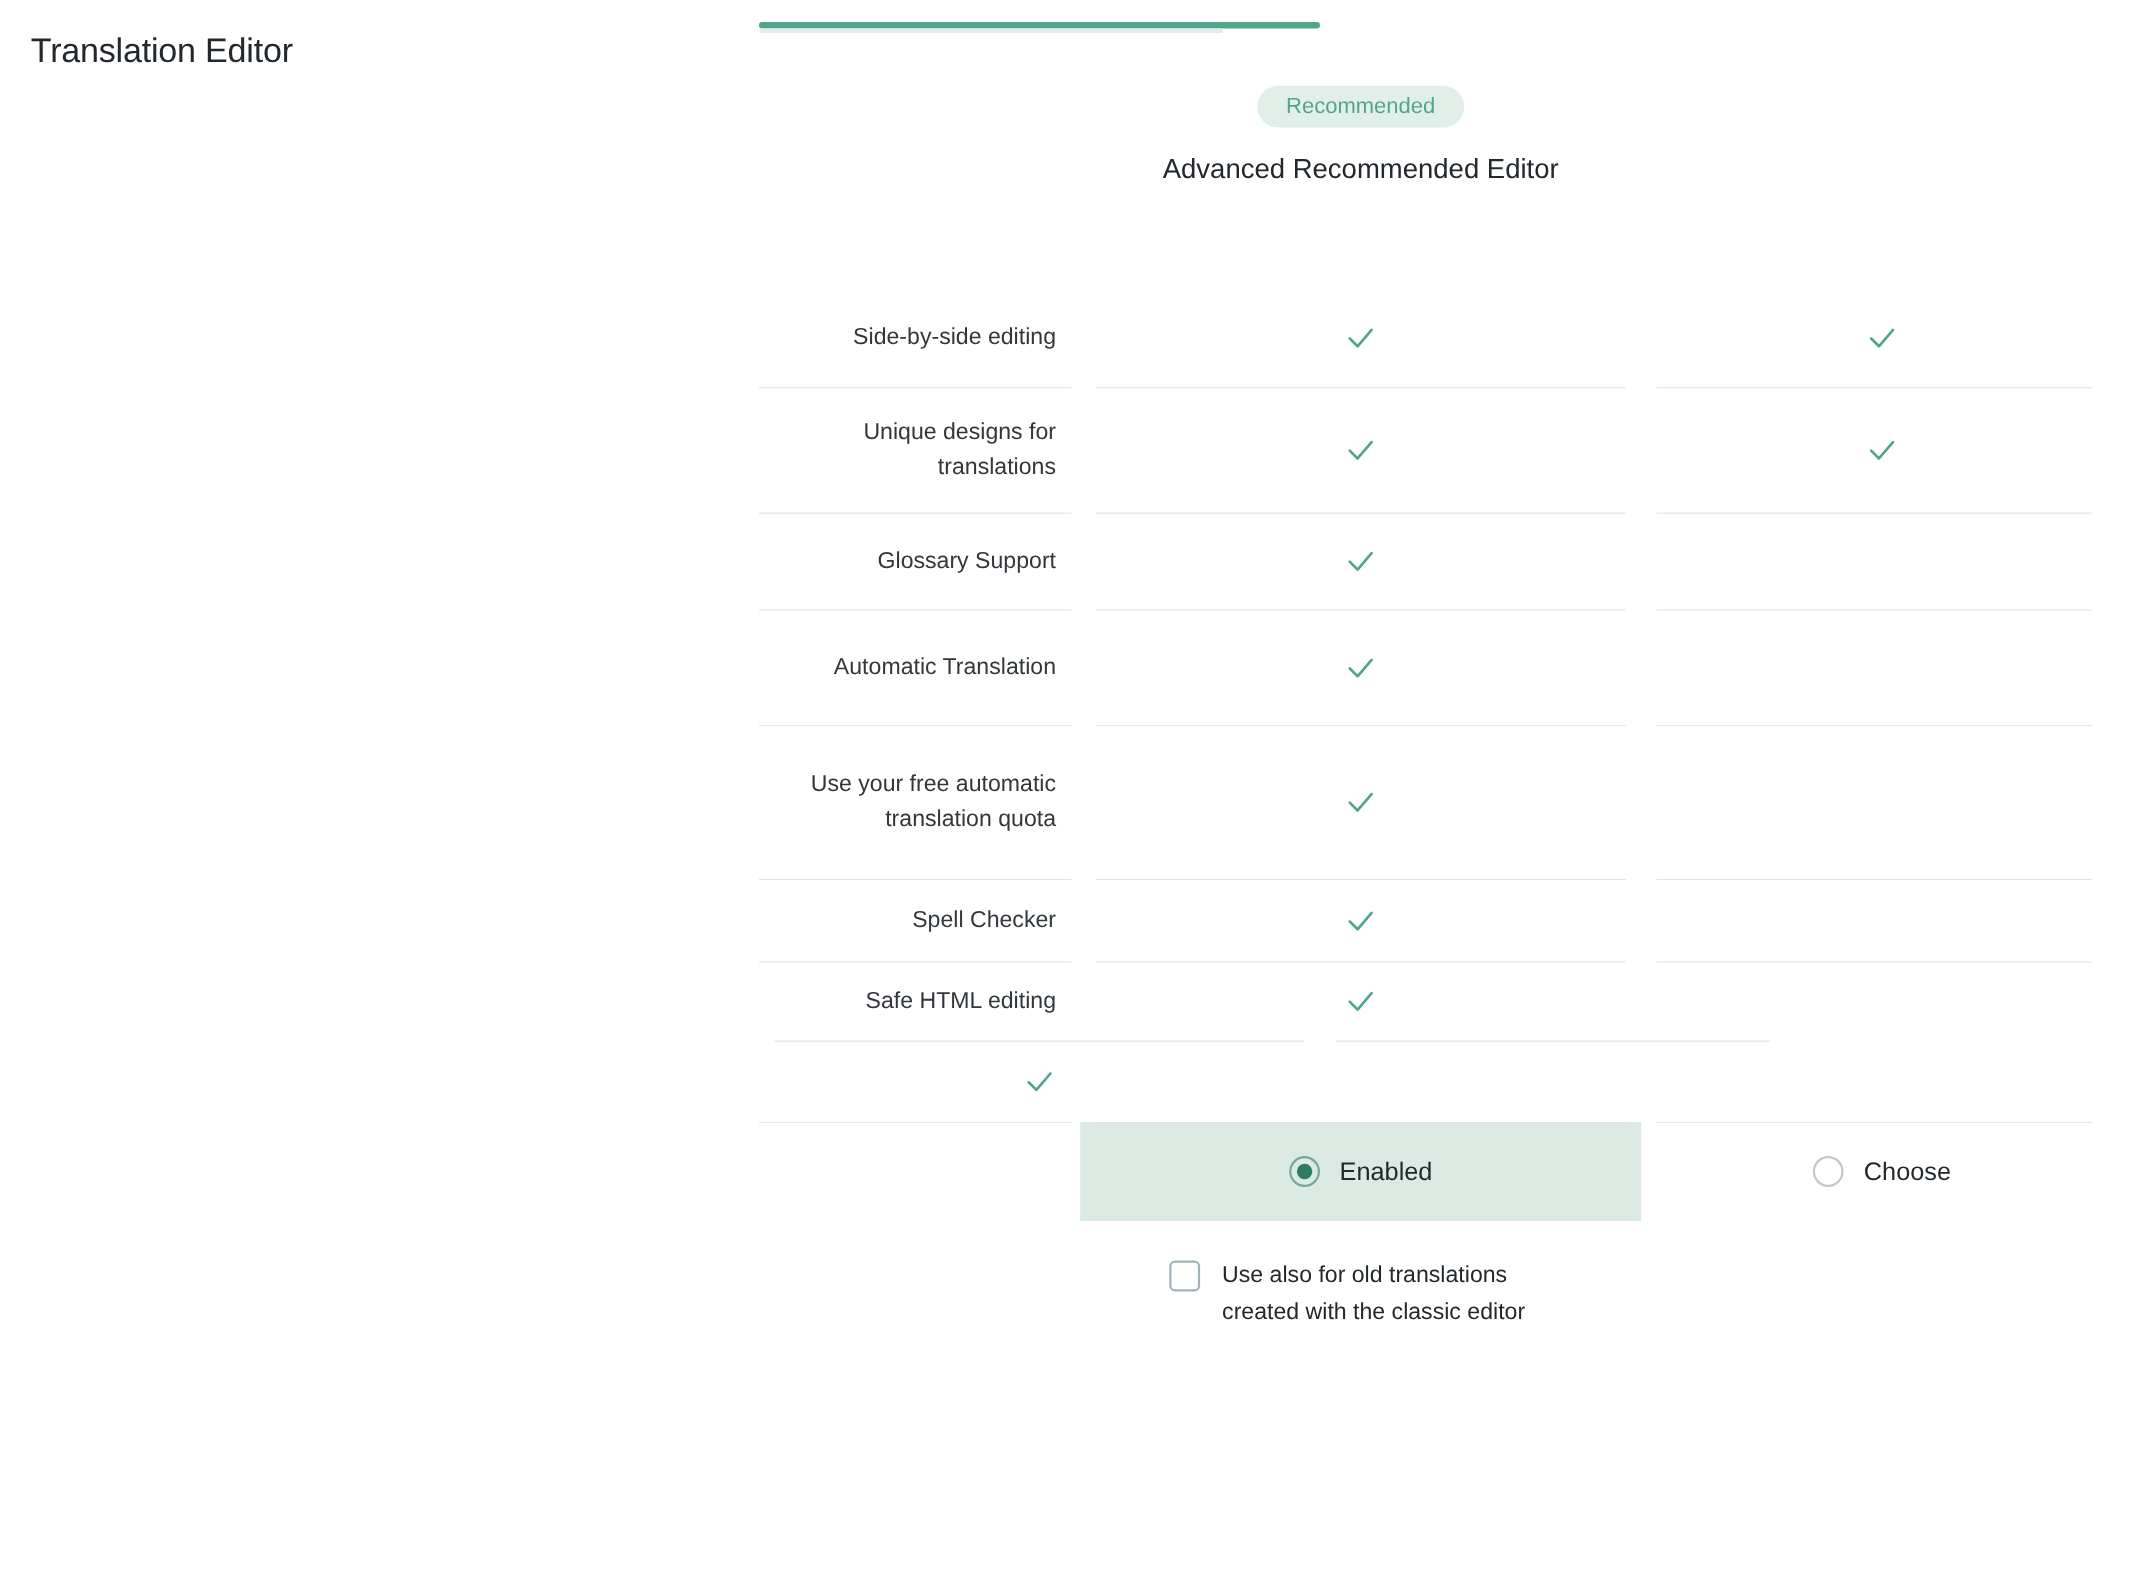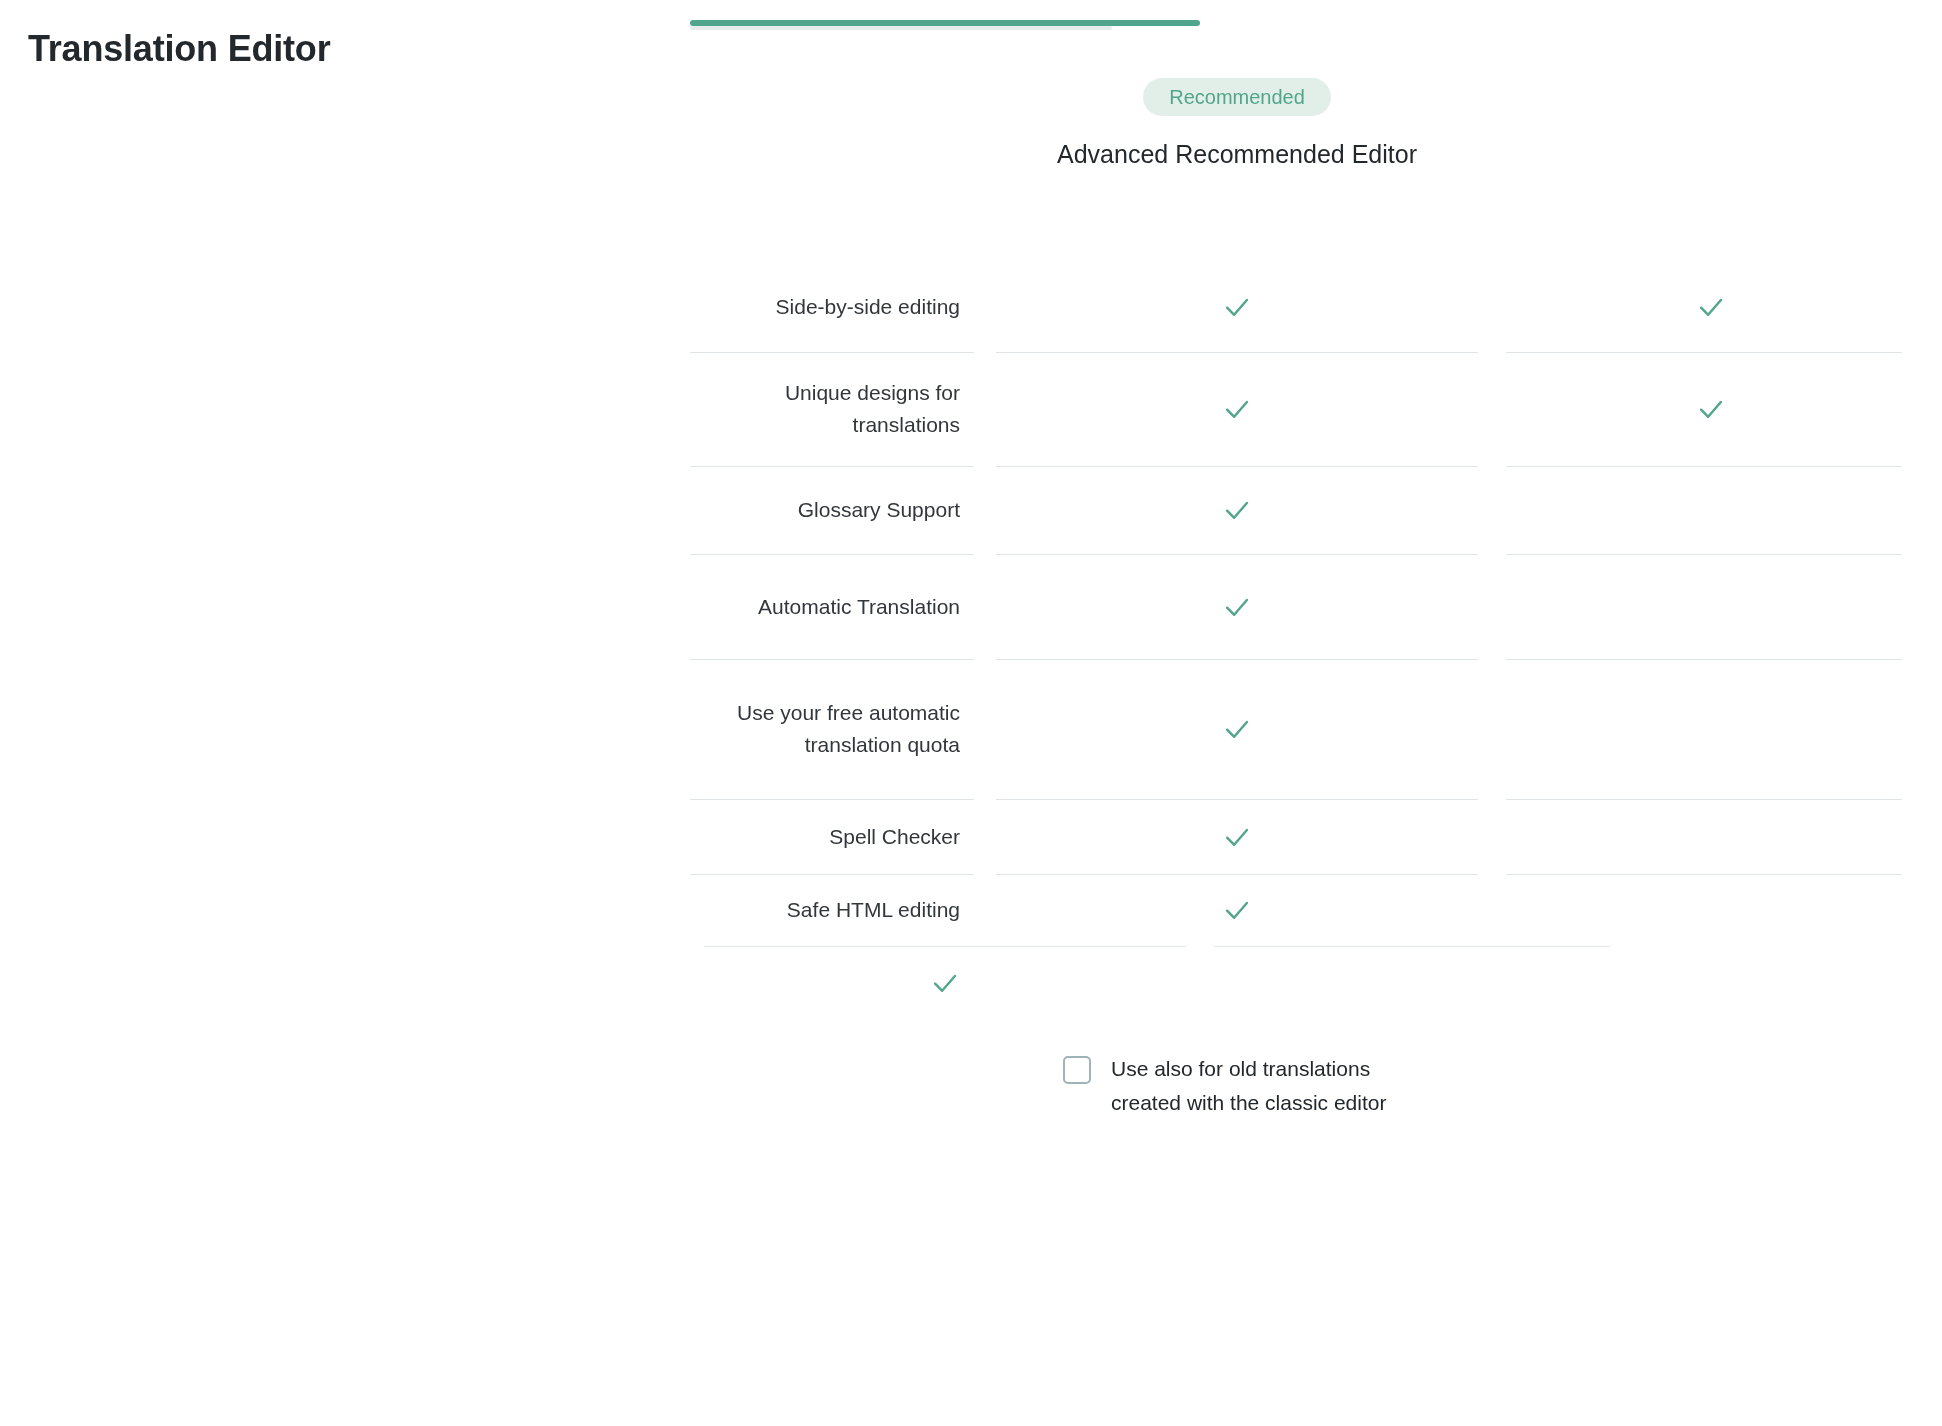--- a/index.html
+++ b/index.html
@@ -18,22 +18,22 @@
     height: 1426px;
     overflow: hidden;
     background: #ffffff;
   }
 
   
   #page-title {
     position: absolute;
     left: 28px;
     top: 28px;
-    font-size: 36px;
-    font-weight: 700;
+    font-size: 31px;
+    font-weight: 400;
     color: #23282d;
     letter-spacing: -0.2px;
     white-space: nowrap;
   }
 
   
   #compare {
     position: absolute;
     left: 690px;
     top: 20px;
@@ -316,20 +316,37 @@
 
       <div class="row divided" style="height:74px;">
         <div class="cell adv">
           <svg class="check" viewBox="0 0 24 24">
               <path d="M5 12.5 L10 17.5 L19 7"></path>
             </svg>
         </div>
         <div class="cell classic"></div>
       </div>
 
+      <div class="row divided" id="row-select" style="height:90px;">
+        <div class="cell feature"></div>
+
+        <div class="cell adv">
+          <div class="choice">
+            <span class="radio on"></span>
+            <span class="choice-label">Enabled</span>
+          </div>
+        </div>
+
+        <div class="cell classic">
+          <div class="choice">
+            <span class="radio off"></span>
+            <span class="choice-label">Choose</span>
+          </div>
+        </div>
+      </div>
 
       <div class="row" id="row-check" style="height:190px;">
         <div class="cell feature"></div>
 
         <div class="cell adv" style="align-items:flex-start;padding-top:28px;">
           <label class="cbwrap">
             <span class="checkbox"></span>
             <span class="cb-label">Use also for old translations created with the classic editor</span>
           </label>
         </div>

